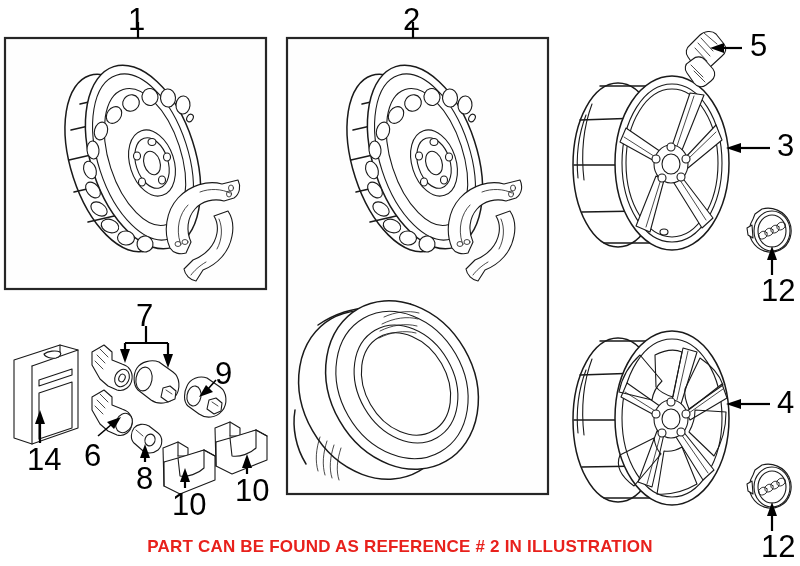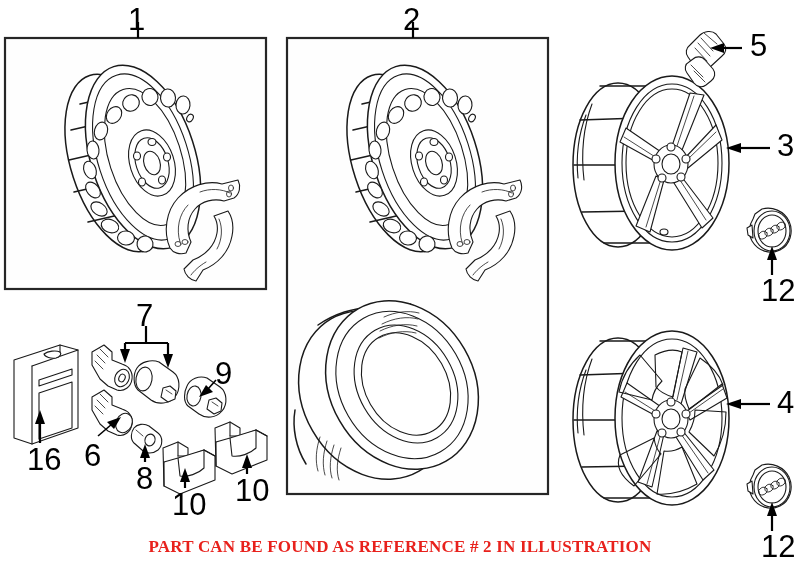--- a/index.html
+++ b/index.html
@@ -31,21 +31,21 @@
     line-height: 1;
     white-space: nowrap;
     user-select: none;
   }
   .footnote {
     position: absolute;
     left: 0;
     top: 537px;
     width: 800px;
     text-align: center;
-    font-family: Liberation Serif, serif;
+    font-family: Liberation Sans, sans-serif;
     font-size: 17px;
     font-weight: bold;
     letter-spacing: 0.2px;
     color: #e8211c;
     white-space: nowrap;
   }
 </style>
 </head>
 <body>
 
@@ -493,19 +493,19 @@
   <div class="callout" style="left:403px; top:4px;">2</div>
   <div class="callout" style="left:777px; top:130px;">3</div>
   <div class="callout" style="left:777px; top:387px;">4</div>
   <div class="callout" style="left:750px; top:30px;">5</div>
   <div class="callout" style="left:84px;  top:440px;">6</div>
   <div class="callout" style="left:136px; top:300px;">7</div>
   <div class="callout" style="left:136px; top:463px;">8</div>
   <div class="callout" style="left:215px; top:358px;">9</div>
   <div class="callout" style="left:172px; top:489px;">10</div>
   <div class="callout" style="left:235px; top:475px;">10</div>
-  <div class="callout" style="left:27px;  top:444px;">16</div>
+  <div class="callout" style="left:27px;  top:444px;">14</div>
   <div class="callout" style="left:761px; top:275px;">12</div>
   <div class="callout" style="left:761px; top:531px;">12</div>
 
   <div class="footnote">PART CAN BE FOUND AS REFERENCE # 2 IN ILLUSTRATION</div>
 
 </div>
 
 </body></html>

